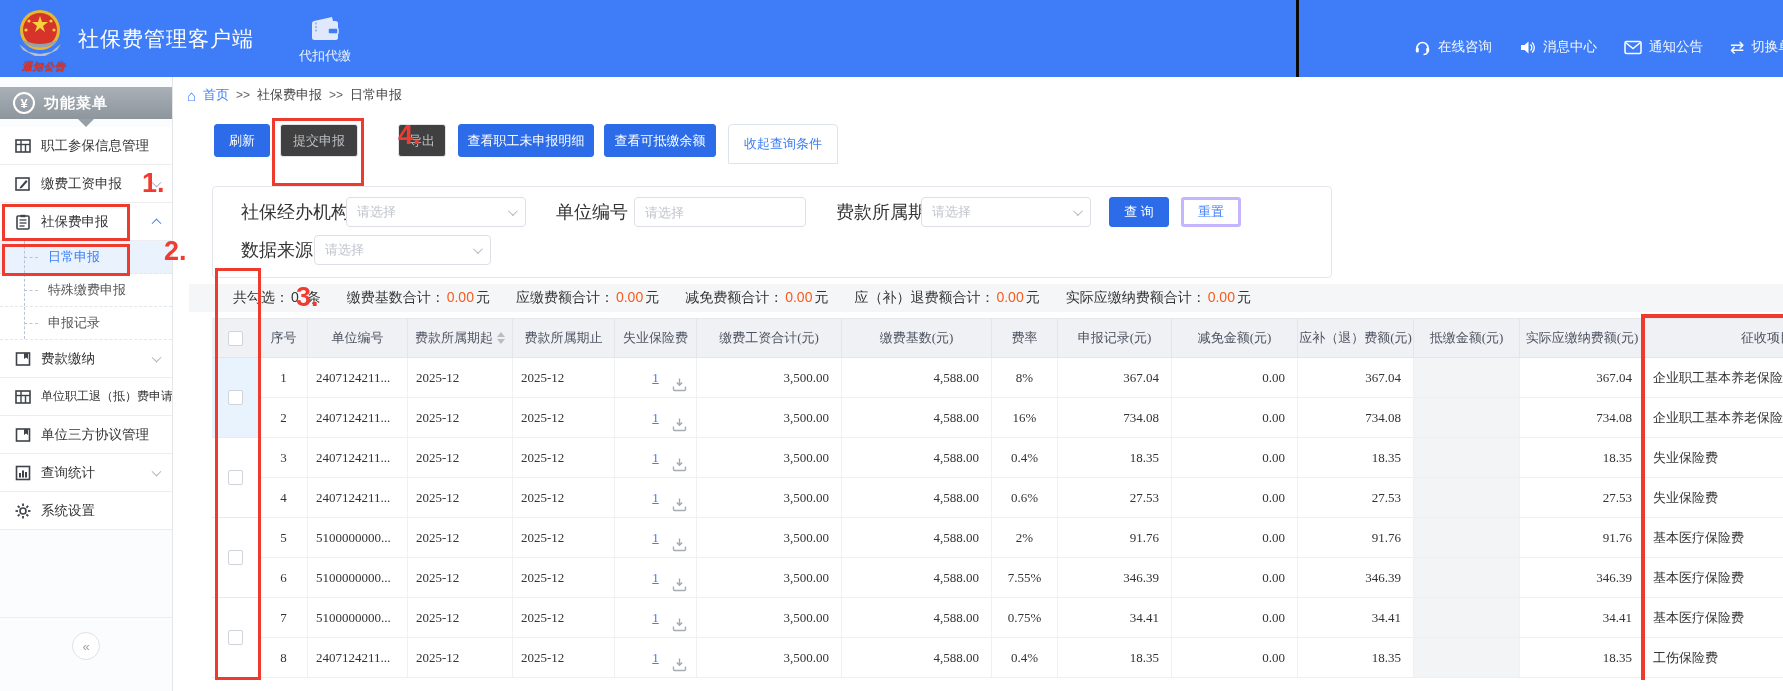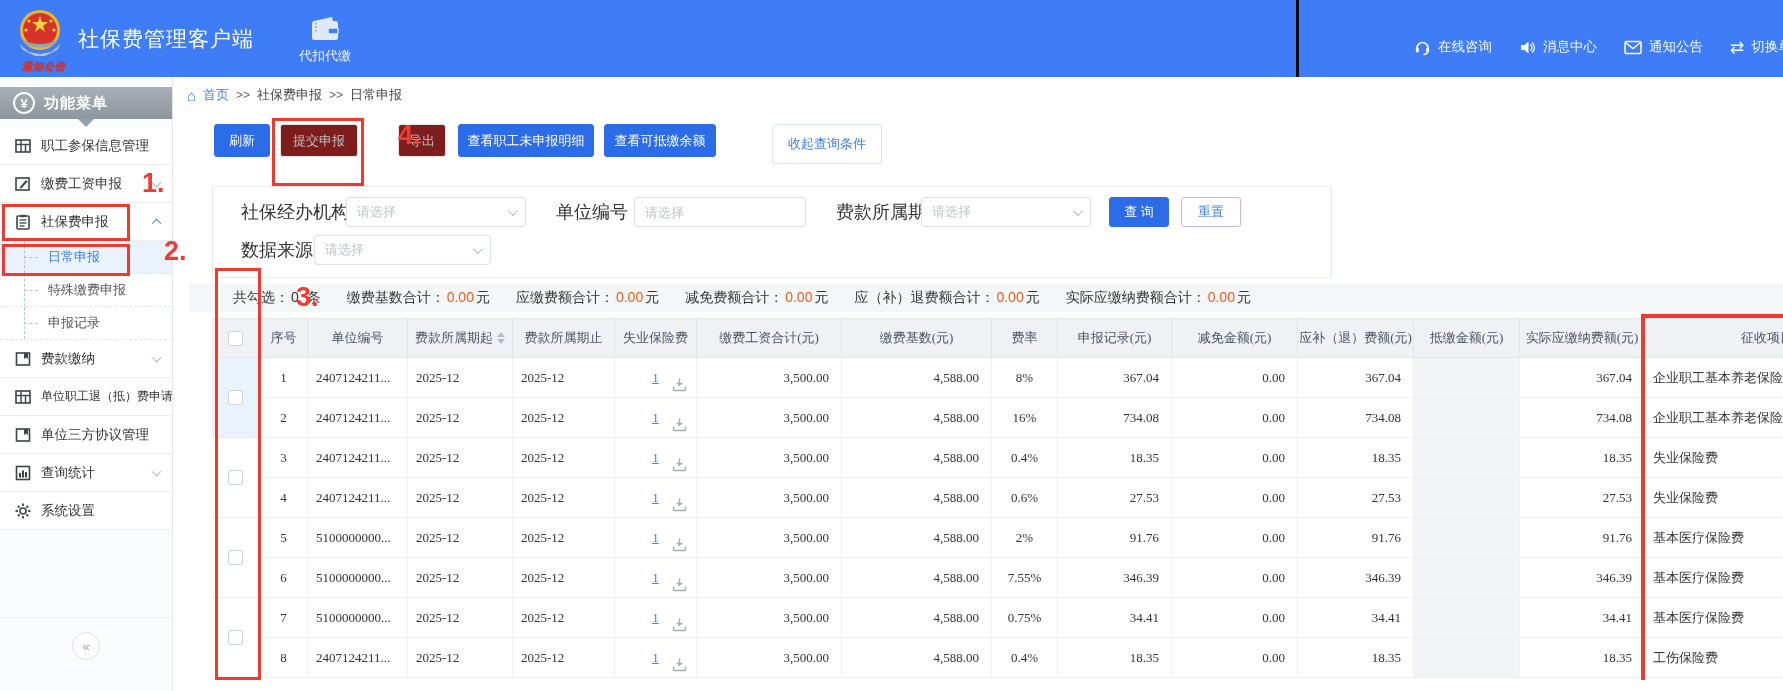--- a/index.html
+++ b/index.html
@@ -43,34 +43,34 @@
 
   
   .bc { position:absolute; left:187px; top:86px; display:flex; align-items:center; gap:7px; font-size:13px; color:#444; }
   .bc .home { color:#3d7df6; font-size:15px; }
   .bc .hlink { color:#3d7df6; cursor:pointer; }
   .bc .sep { color:#666; font-size:12px; }
 
   
   .btn { position:absolute; top:124px; height:33px; border-radius:3px; font-size:13px; display:flex; align-items:center; justify-content:center; cursor:pointer; padding:0 4px; }
   .btn.blue { background:#2d6ce8; color:#fff; border:1px solid #2d6ce8; }
-  .btn.dis { background:#7f1d1d; color:#bcc0c6; border:1px solid #e2e4e8; cursor:default; }
-  .qtab { position:absolute; left:728px; top:124px; width:110px; height:40px; background:#fff; border:1px solid #dde4f0; border-radius:4px 4px 0 0; color:#3d7df6; font-size:13px; display:flex; align-items:center; justify-content:center; cursor:pointer;margin-left:44px; }
+  .btn.dis { background:#404040; color:#bcc0c6; border:1px solid #e2e4e8; cursor:default; }
+  .qtab { position:absolute; left:728px; top:124px; width:110px; height:40px; background:#fff; border:1px solid #dde4f0; border-radius:4px 4px 0 0; color:#3d7df6; font-size:13px; display:flex; align-items:center; justify-content:center; cursor:pointer; }
 
   
   .panel { position:absolute; left:212px; top:186px; width:1120px; height:92px; border:1px solid #e4e7ed; border-radius:4px; background:#fff; }
   .f-lb { position:absolute; font-size:18px; color:#333; line-height:30px; white-space:nowrap; }
   .sel, .inp { position:absolute; height:30px; border:1px solid #dcdfe6; border-radius:4px; background:#fff; font-size:13px; }
   .sel { display:flex; align-items:center; padding:0 26px 0 10px; color:#c0c4cc; cursor:pointer; }
   .sel .ar { position:absolute; right:10px; top:11px; width:7px; height:7px; border-right:1.3px solid #b3b8c0; border-bottom:1.3px solid #b3b8c0; transform:rotate(45deg) translateY(-2px); }
   .inp { padding:0 10px; color:#333; width:172px; }
   .inp::placeholder { color:#c0c4cc; }
   .fbtn { position:absolute; top:10px; height:30px; width:60px; border-radius:3px; font-size:13px; display:flex; align-items:center; justify-content:center; cursor:pointer; }
   .fbtn.go { background:#2d6ce8; color:#fff; border:1px solid #2d6ce8; }
-  .fbtn.reset { background:#fff; color:#3d7df6; border:1px solid #c4b5fd; }
+  .fbtn.reset { background:#fff; color:#3d7df6; border:3px solid #c4b5fd; }
 
   
   .sum { position:absolute; left:189px; top:284px; width:1594px; height:28px; background:#f5f6f8; display:flex; align-items:center; gap:26px; padding-left:44px; font-size:14px; color:#333; white-space:nowrap; }
   .sum .val { color:#f85b1d; }
   .sum .seg { display:flex; gap:2px; }
 
   
   .tbl { position:absolute; left:212px; top:318px; width:1571px; height:363px; overflow:hidden;font-family:Liberation Serif, serif; }
   .thead { display:flex; width:1678px; height:40px; background:#f0f1f4; border-top:1px solid #e6e8ec; border-bottom:1px solid #e3e5e9; }
   .th { display:flex; align-items:center; justify-content:center; font-size:13px; color:#4c5260; border-right:1px solid #e3e5e9; gap:4px; white-space:nowrap; }

